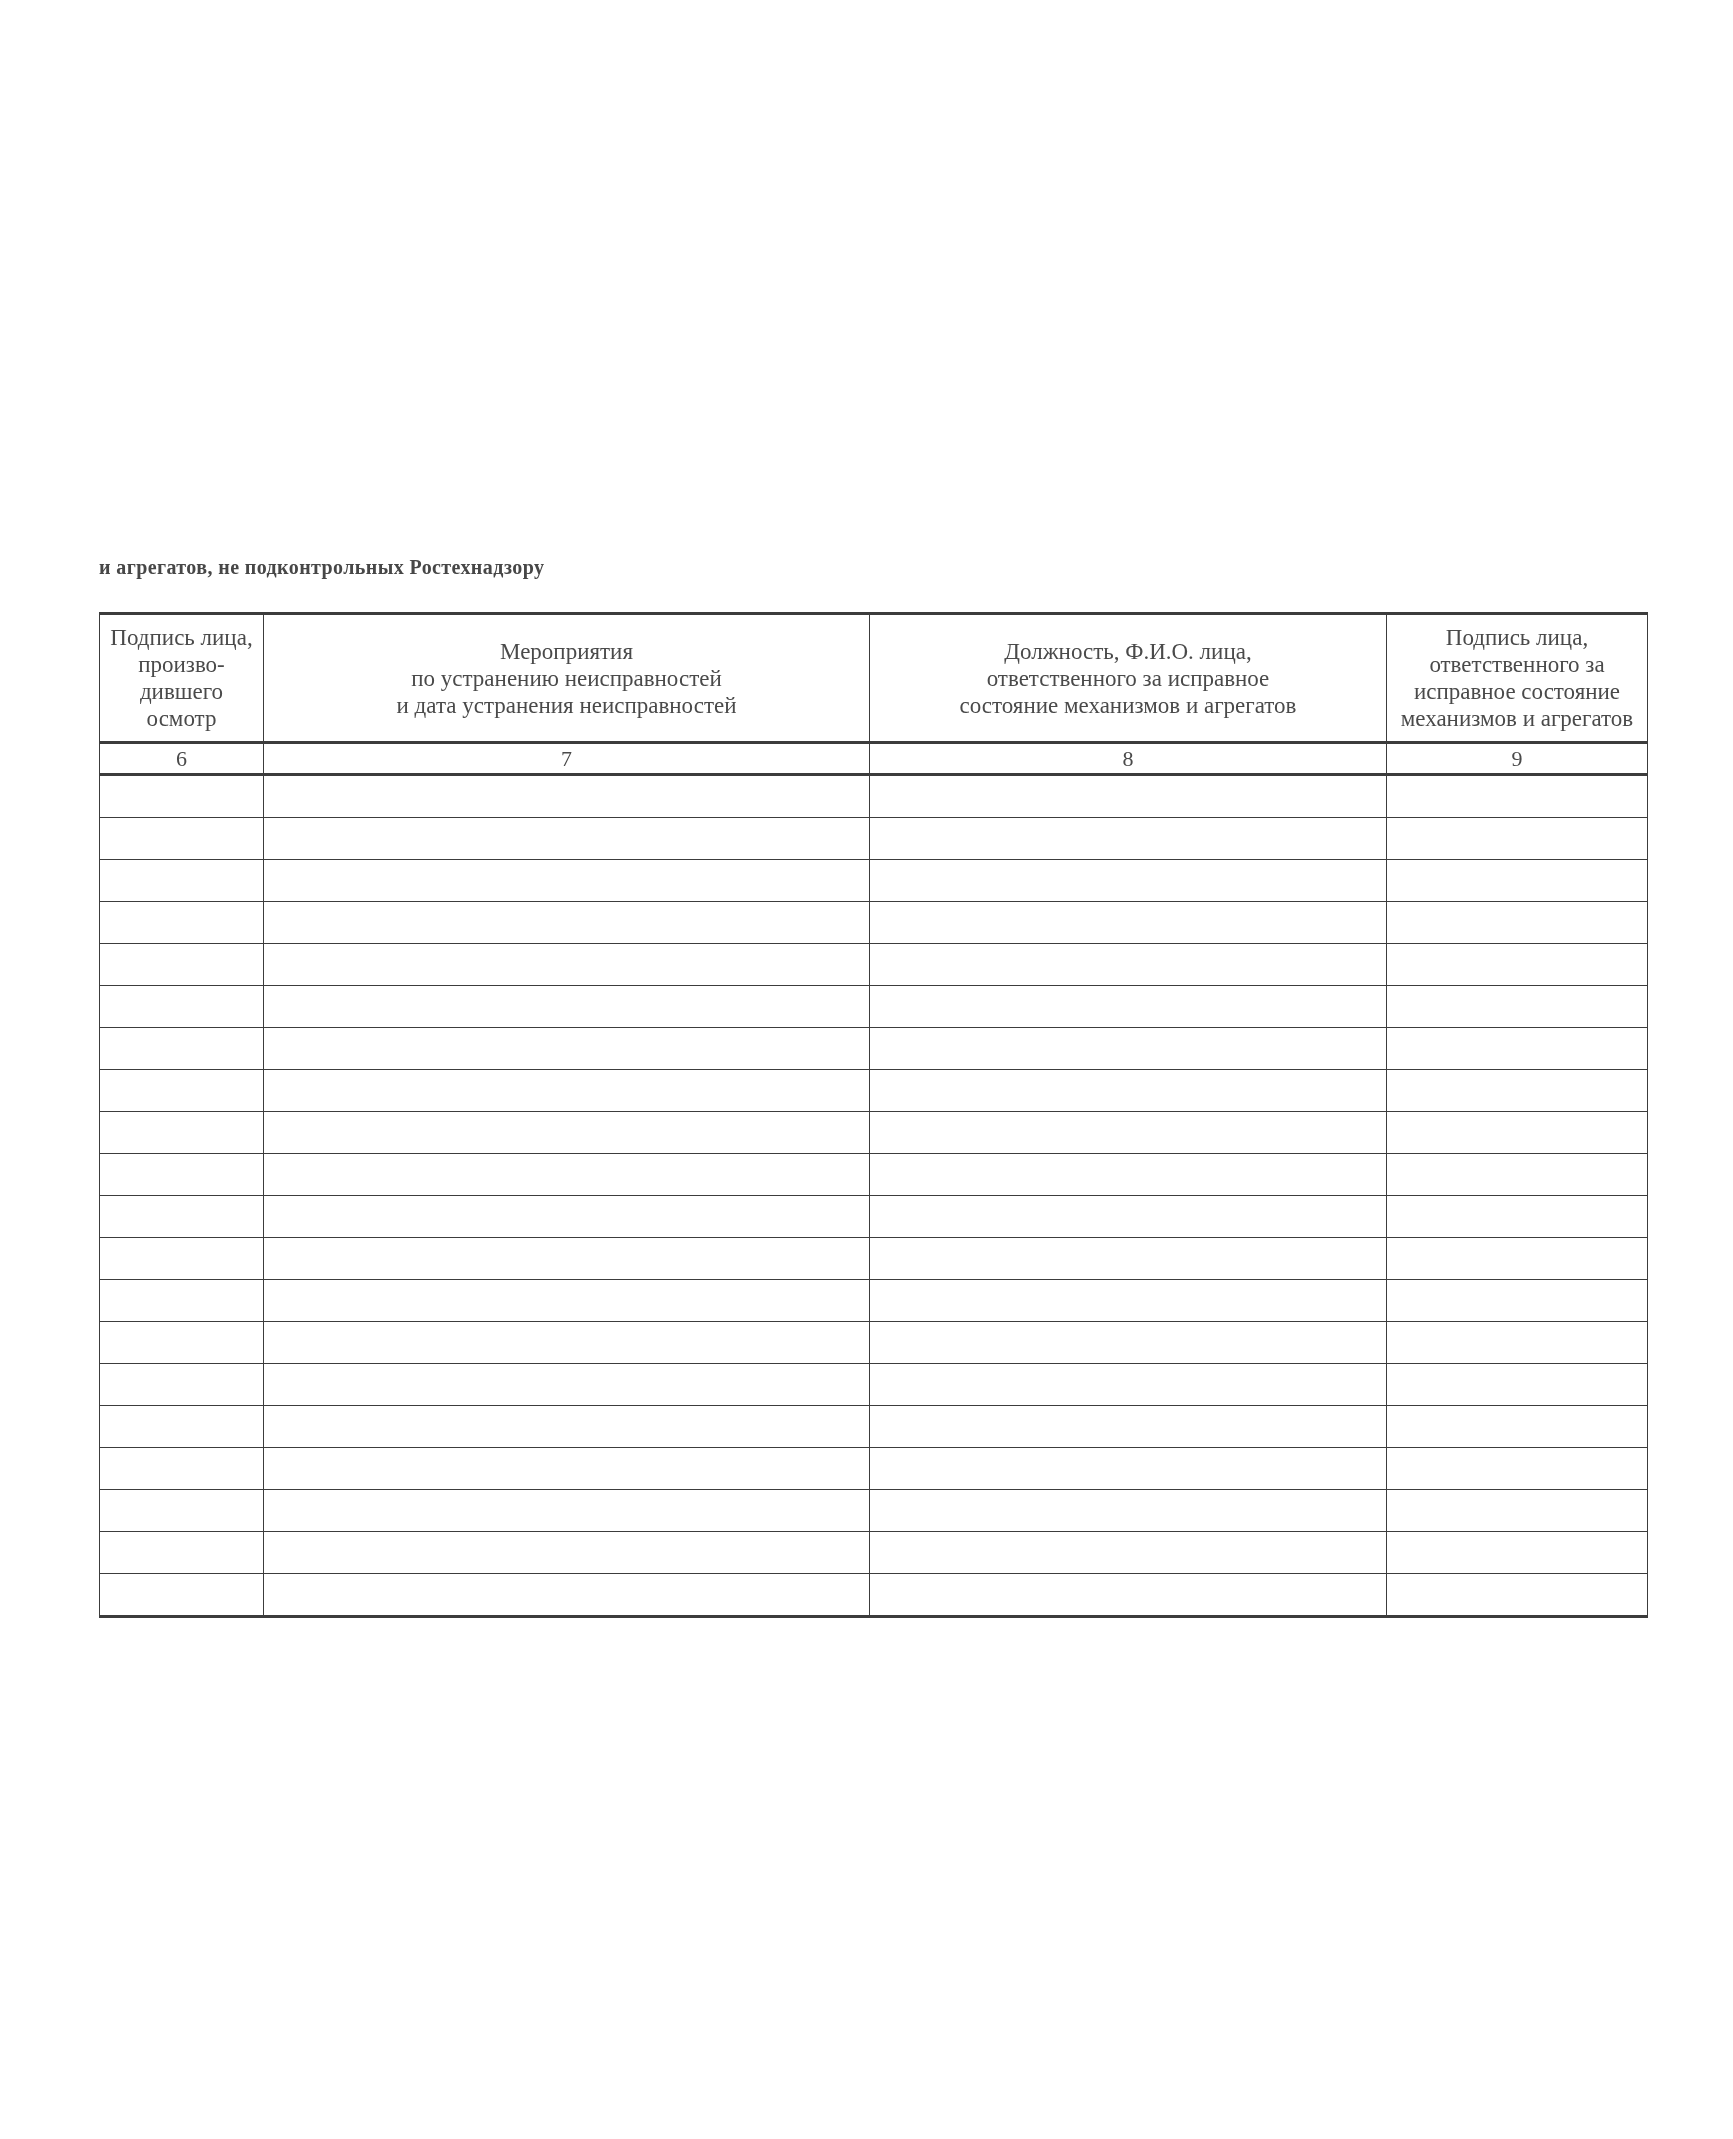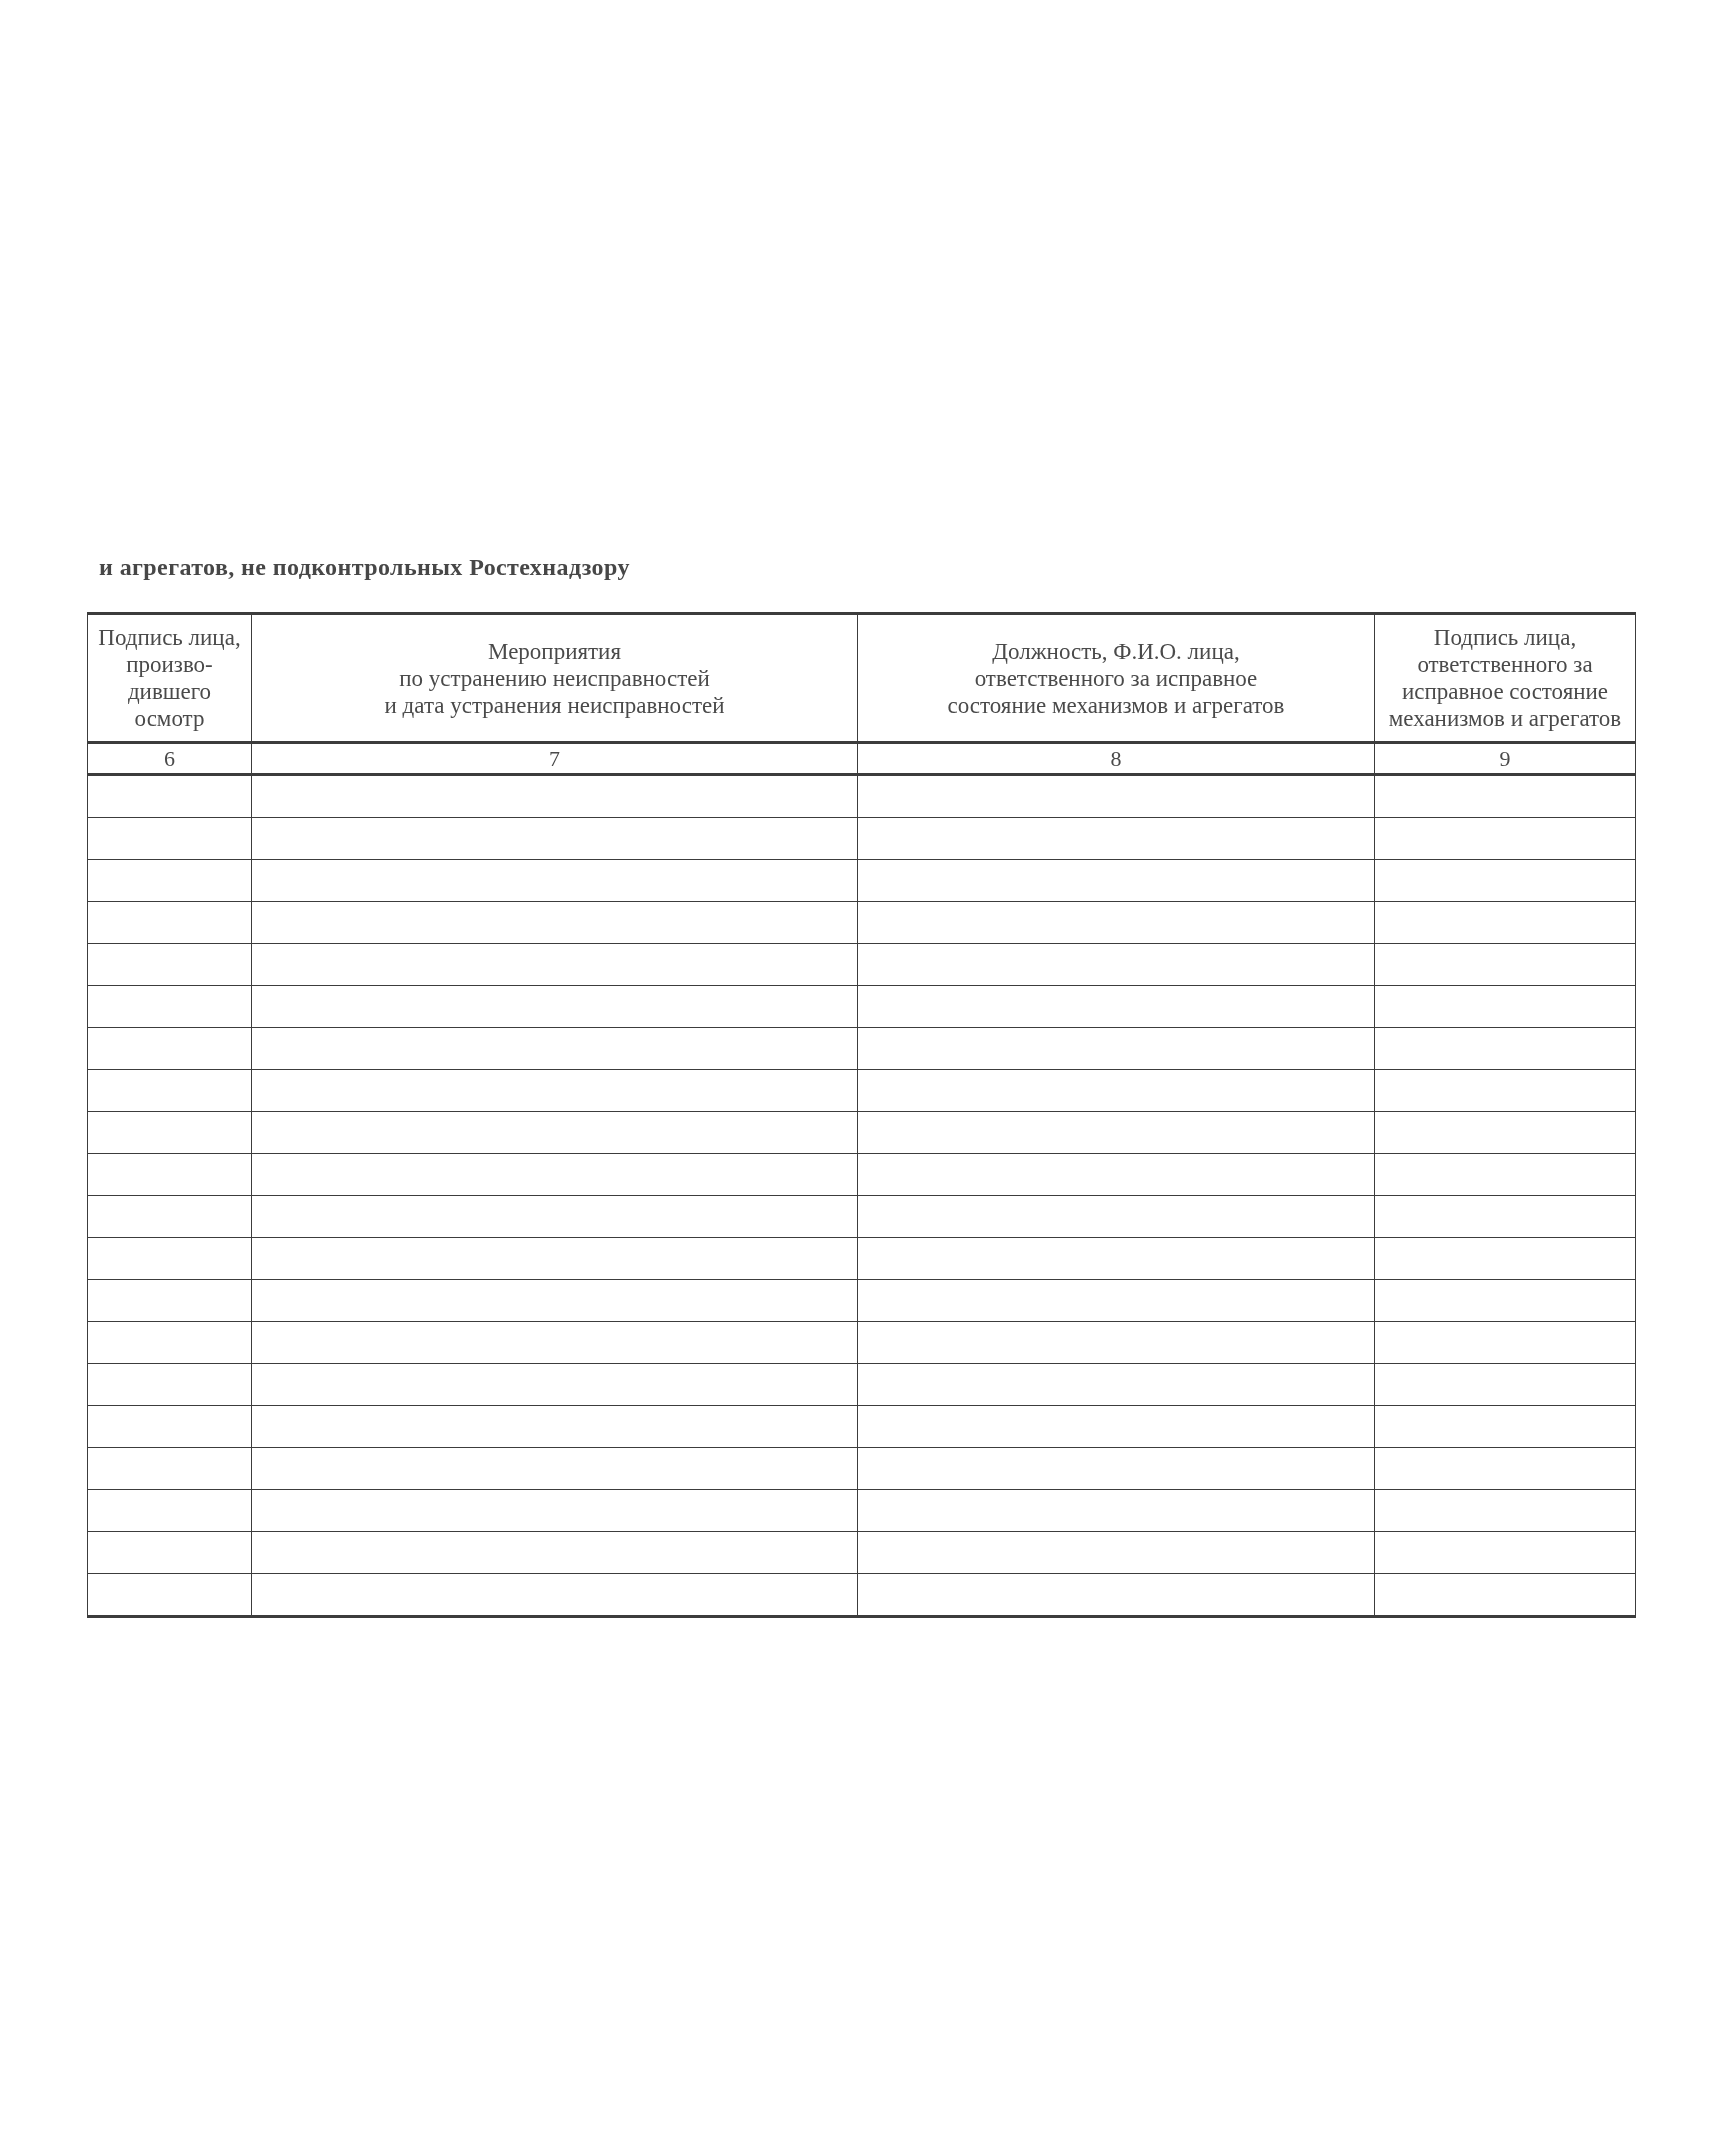--- a/index.html
+++ b/index.html
@@ -13,30 +13,30 @@
     height: 2140px;
     background: #ffffff;
     font-family: "Liberation Serif", "DejaVu Serif", serif;
     color: #4a4a4a;
     overflow: hidden;
   }
   .doc-heading {
     position: absolute;
     left: 99px;
     top: 554px;
-    font-size: 24px;
+    font-size: 20px;
     line-height: 27px;
     font-weight: bold;
     color: #474747;
     white-space: nowrap;
     letter-spacing: 0.4px;
   }
   .journal-table {
     position: absolute;
-    left: 87px;
+    left: 99px;
     top: 612px;
     width: 1548px;
     border-collapse: collapse;
     table-layout: fixed;
     border-top: 3px solid #3c3c3c;
     border-bottom: 3.7px solid #3c3c3c;
     border-left: 1.5px solid #3c3c3c;
     border-right: 1.5px solid #3c3c3c;
   }
   .journal-table th,

